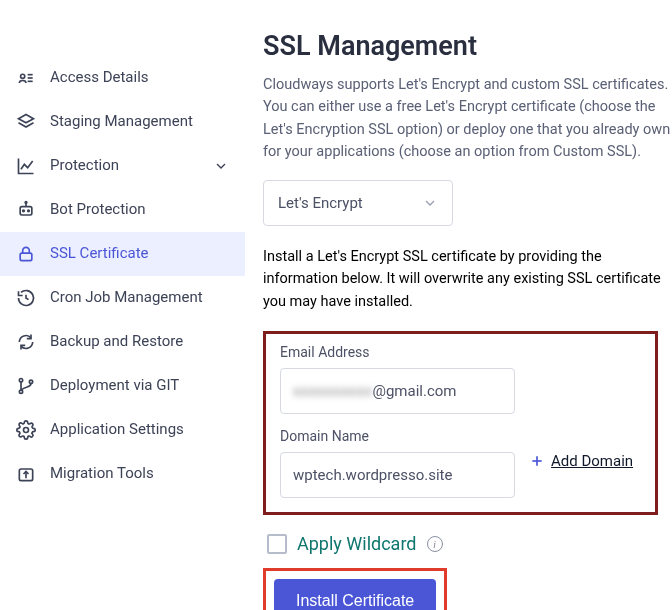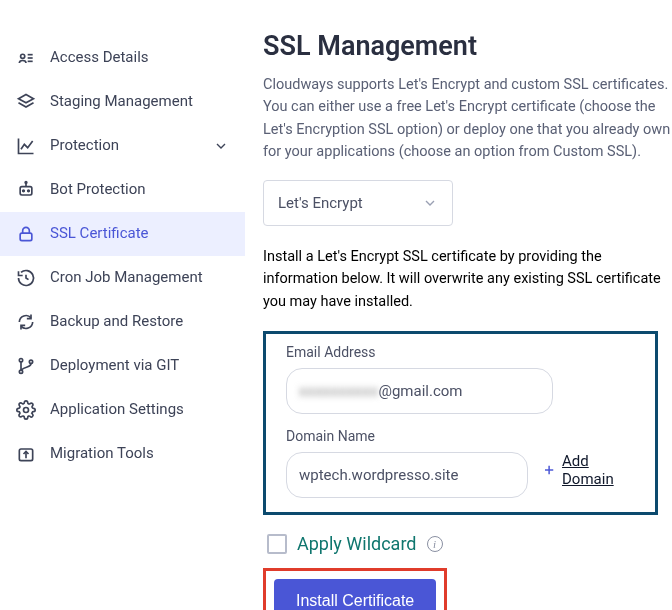--- a/index.html
+++ b/index.html
@@ -8,21 +8,22 @@
     background: #fff;
     color: #444b5e;
     width: 672px;
     height: 610px;
     overflow: hidden;
     display: flex;
   }
   .sidebar {
     width: 245px;
     flex-shrink: 0;
-    padding-top: 36px;
+    padding-top: 18px;
+    margin-top: 38px;
   }
   .sidebar-item {
     display: flex;
     align-items: center;
     gap: 14px;
     padding: 12px 16px;
     font-size: 15px;
     color: #3d4357;
     cursor: pointer;
   }
@@ -85,36 +86,36 @@
     justify-content: space-between;
     cursor: pointer;
   }
   .desc2 {
     font-size: 14.5px;
     line-height: 1.55;
     color: #000000;
     margin-bottom: 18px;
   }
   .red-box {
-    border: 3px solid #0c4a6e;
-    padding: 10px 20px 14px;
+    border: 3px solid #7f1d1d;
+    padding: 10px 14px 14px;
     width: 395px;
     margin-bottom: 10px;
   }
   .field-label {
     font-size: 14px;
     color: #4c5165;
     margin-bottom: 8px;
     display: block;
   }
   .text-input {
-    width: 267px;
+    width: 235px;
     height: 46px;
     border: 1px solid #d6d9e2;
-    border-radius: 16px;
+    border-radius: 4px;
     padding: 0 12px;
     font-size: 15px;
     color: #4c5165;
     background: #fff;
     display: flex;
     align-items: center;
   }
   .blurred-part {
     filter: blur(3px);
     color: #888;

